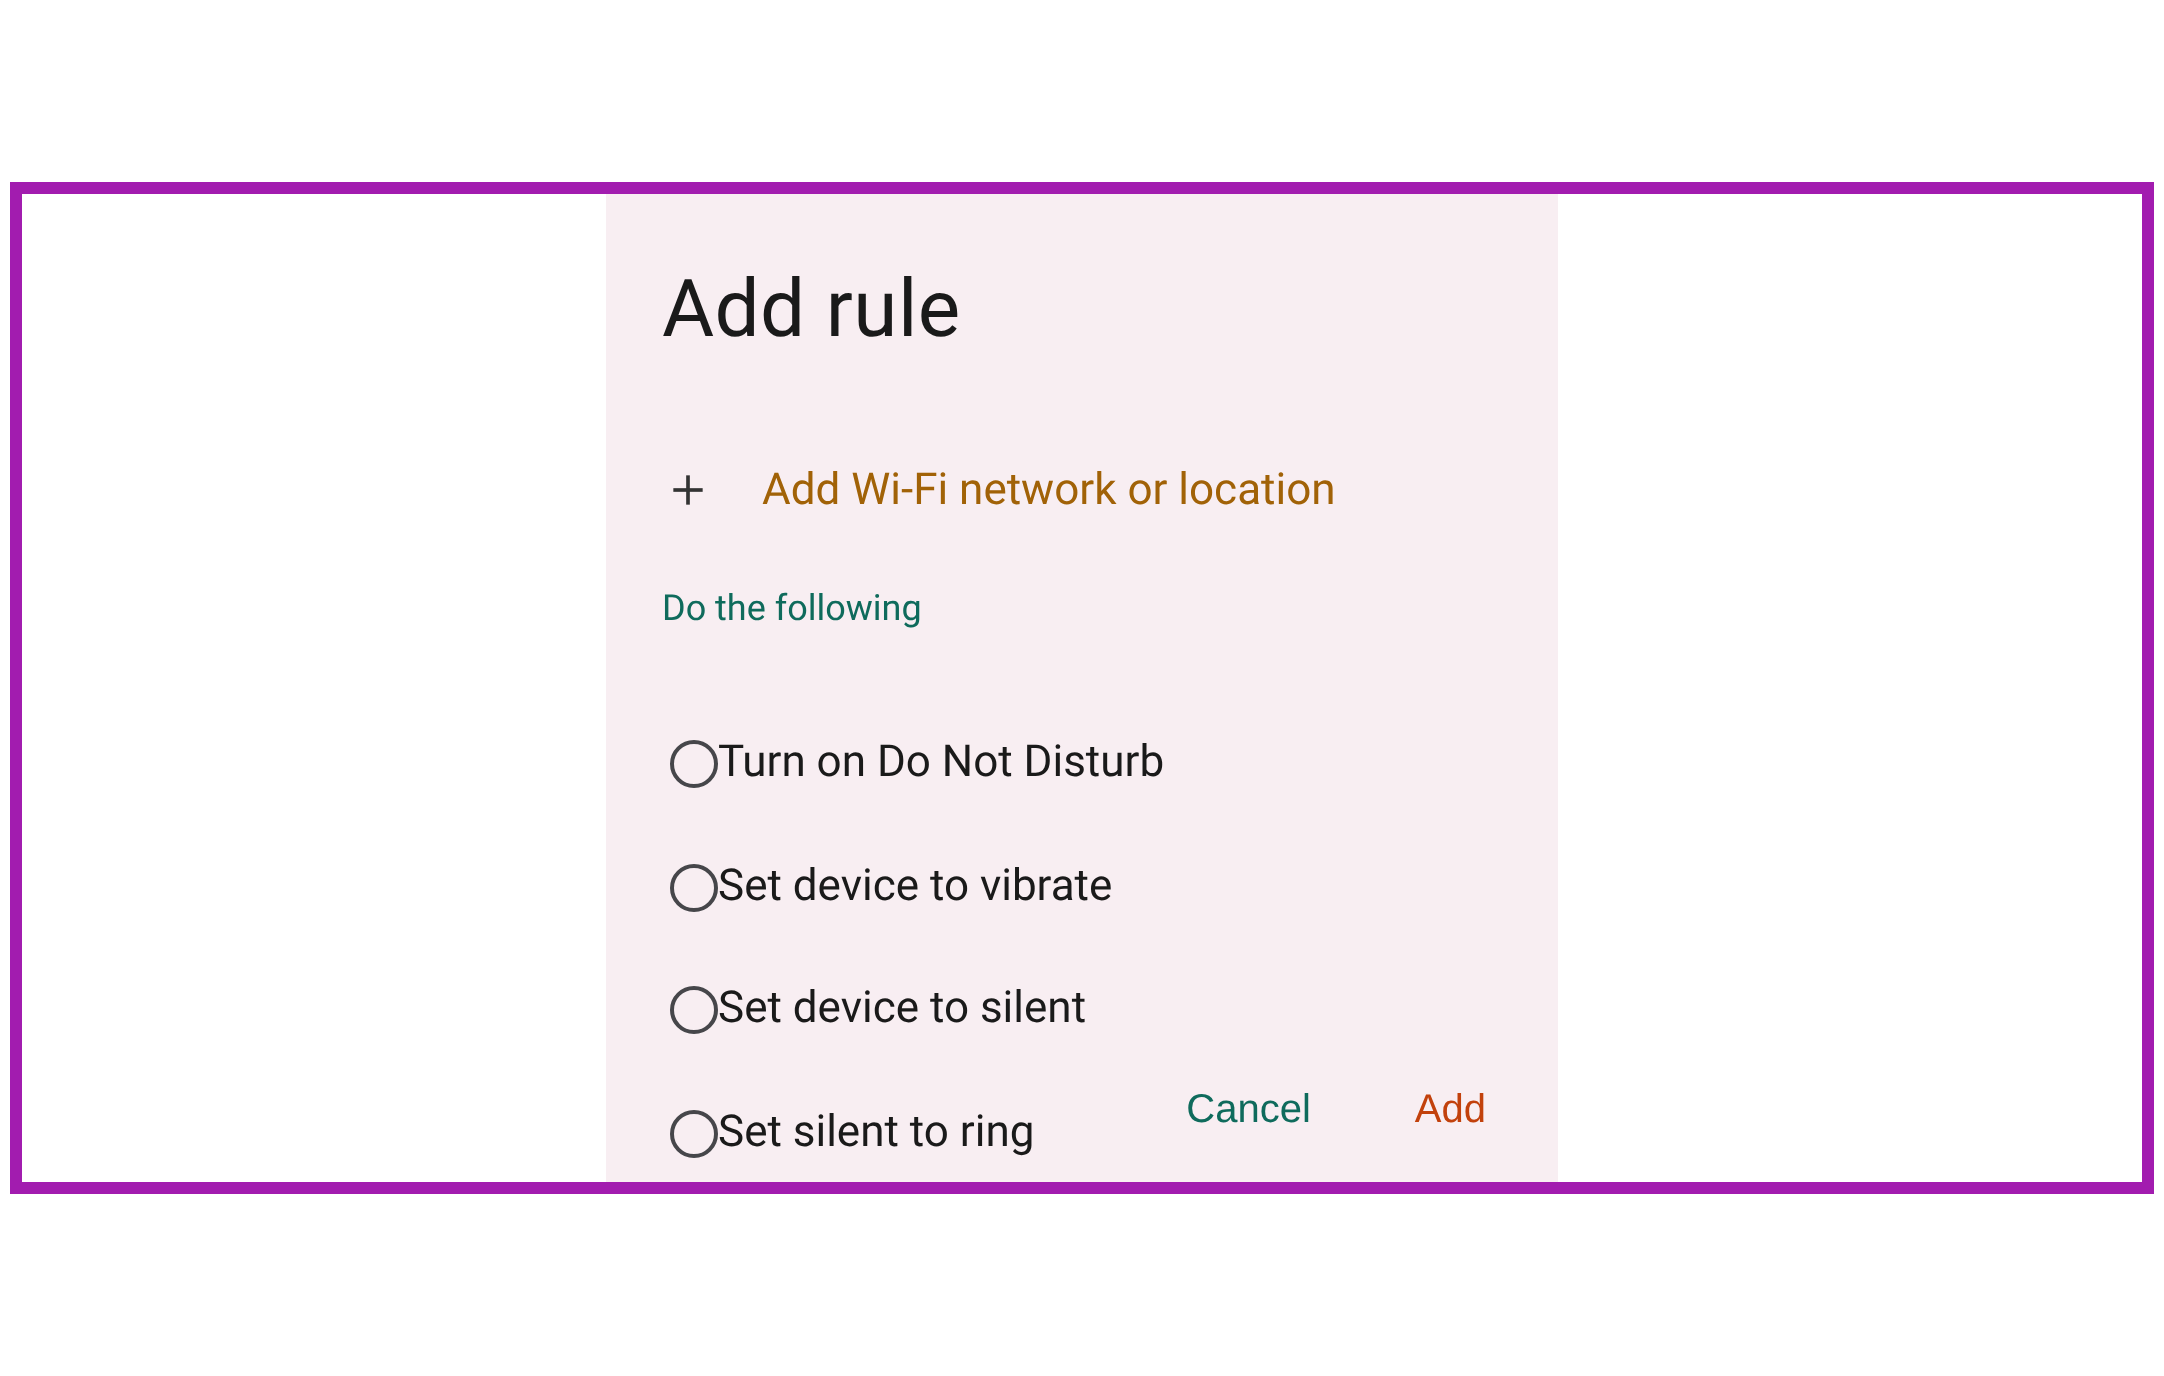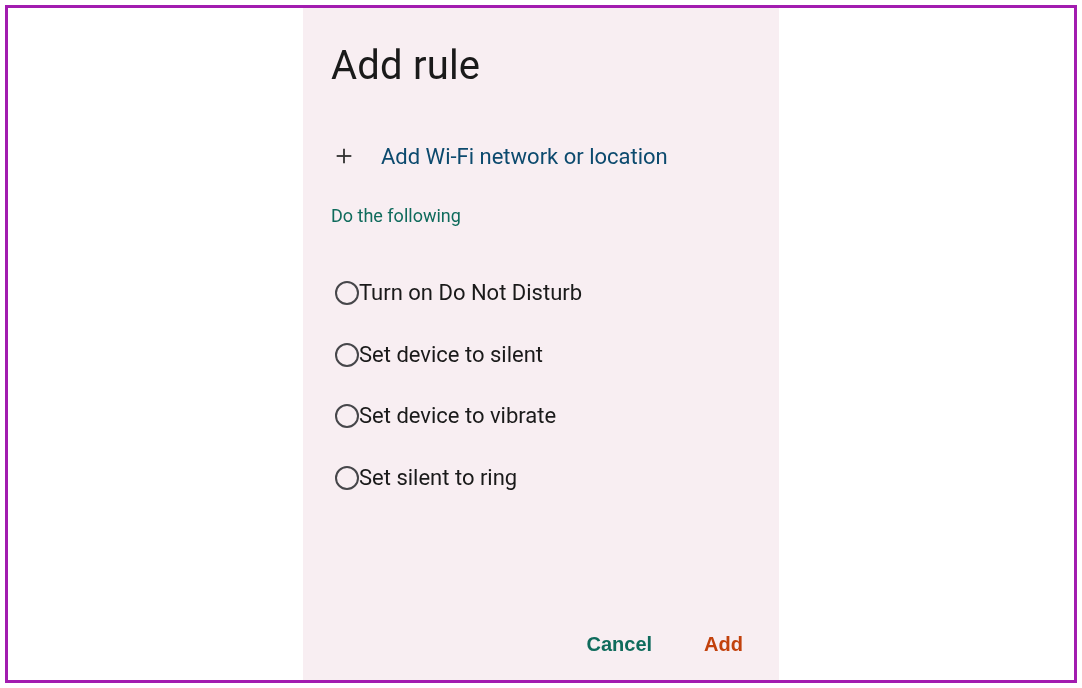--- a/index.html
+++ b/index.html
@@ -11,22 +11,22 @@
       width: 1082px;
       height: 688px;
       background: #fff;
       font-family: Roboto, 'Helvetica Neue', Arial, sans-serif;
       display: flex;
       align-items: center;
       justify-content: center;
     }
     .outer-frame {
       width: 1072px;
-      height: 678px;
-      border: 3px solid #a21caf;
+      height: 506px;
+      border: 6px solid #a21caf;
       display: flex;
       align-items: flex-start;
       justify-content: center;
     }
     .dialog {
       width: 476px;
       height: 100%;
       background: #f8eef2;
       padding: 28px 28px 20px 28px;
       position: relative;
@@ -52,21 +52,21 @@
       width: 26px;
       height: 26px;
       display: flex;
       align-items: center;
       justify-content: center;
       color: #333;
       flex-shrink: 0;
     }
     .add-row-label {
       font-size: 22px;
-      color: #0c4a6e;
+      color: #a16207;
     }
     .section-header {
       font-size: 18px;
       color: #0f6b5c;
       margin-bottom: 36px;
     }
     .option-row {
       display: flex;
       align-items: center;
       padding: 16px 0;
@@ -96,21 +96,21 @@
     .button-row {
       position: absolute;
       bottom: 18px;
       right: 32px;
       display: flex;
       gap: 44px;
       align-items: center;
     }
     .btn {
       font-size: 20px;
-      font-weight: 700;
+      font-weight: 400;
       background: transparent;
       border: none;
       cursor: pointer;
       padding: 6px 4px;
     }
     .btn-cancel {
       color: #0f6b5c;
     }
     .btn-add {
       color: #c2410c;
@@ -135,26 +135,26 @@
 
     <div class="section-header">Do the following</div>
 
     <div class="option-row">
       <span class="radio"></span>
       <span class="option-label">Turn on Do Not Disturb</span>
     </div>
 
     <div class="option-row">
       <span class="radio"></span>
-      <span class="option-label">Set device to silent</span>
+      <span class="option-label">Set device to vibrate</span>
     </div>
 
     <div class="option-row">
       <span class="radio"></span>
-      <span class="option-label">Set device to vibrate</span>
+      <span class="option-label">Set device to silent</span>
     </div>
 
     <div class="option-row">
       <span class="radio"></span>
       <span class="option-label">Set silent to ring</span>
     </div>
 
 
     <div class="button-row">
       <button class="btn btn-cancel">Cancel</button>

